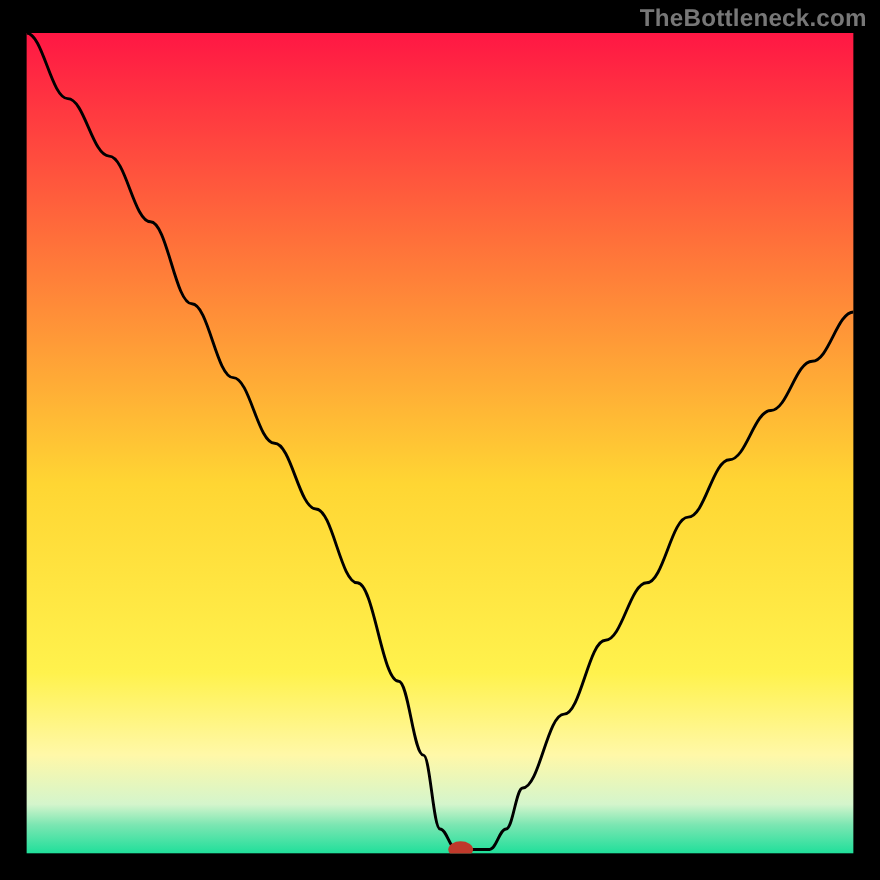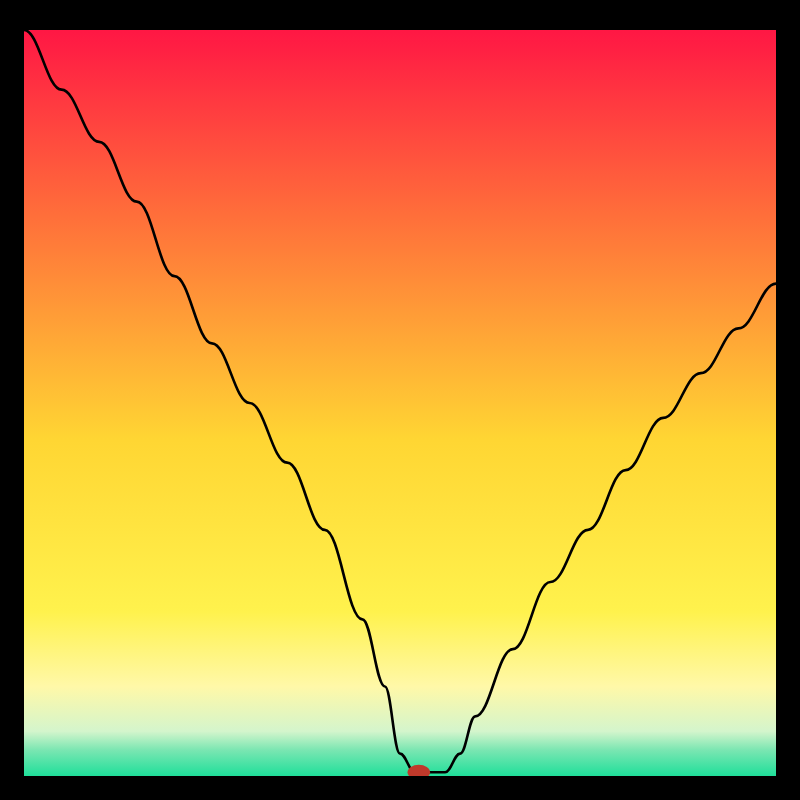--- a/index.html
+++ b/index.html
@@ -35,20 +35,21 @@
     height: 746px;
   }
   svg {
     display: block;
   }
 </style>
 </head>
 <body>
 
 <div class="outer">
+  <div class="watermark">TheBottleneck.com</div>
 
   <div class="plot">
     <svg id="chart-svg" viewBox="0 0 100 100" preserveAspectRatio="none" width="752" height="746">
       <defs>
         <linearGradient id="bg-grad" x1="0" y1="0" x2="0" y2="1">
             <stop offset="0%" stop-color="#ff1744"></stop>
             <stop offset="25%" stop-color="#ff6f3a"></stop>
             <stop offset="55.00000000000001%" stop-color="#ffd633"></stop>
             <stop offset="78%" stop-color="#fff24d"></stop>
             <stop offset="88%" stop-color="#fff8a8"></stop>

